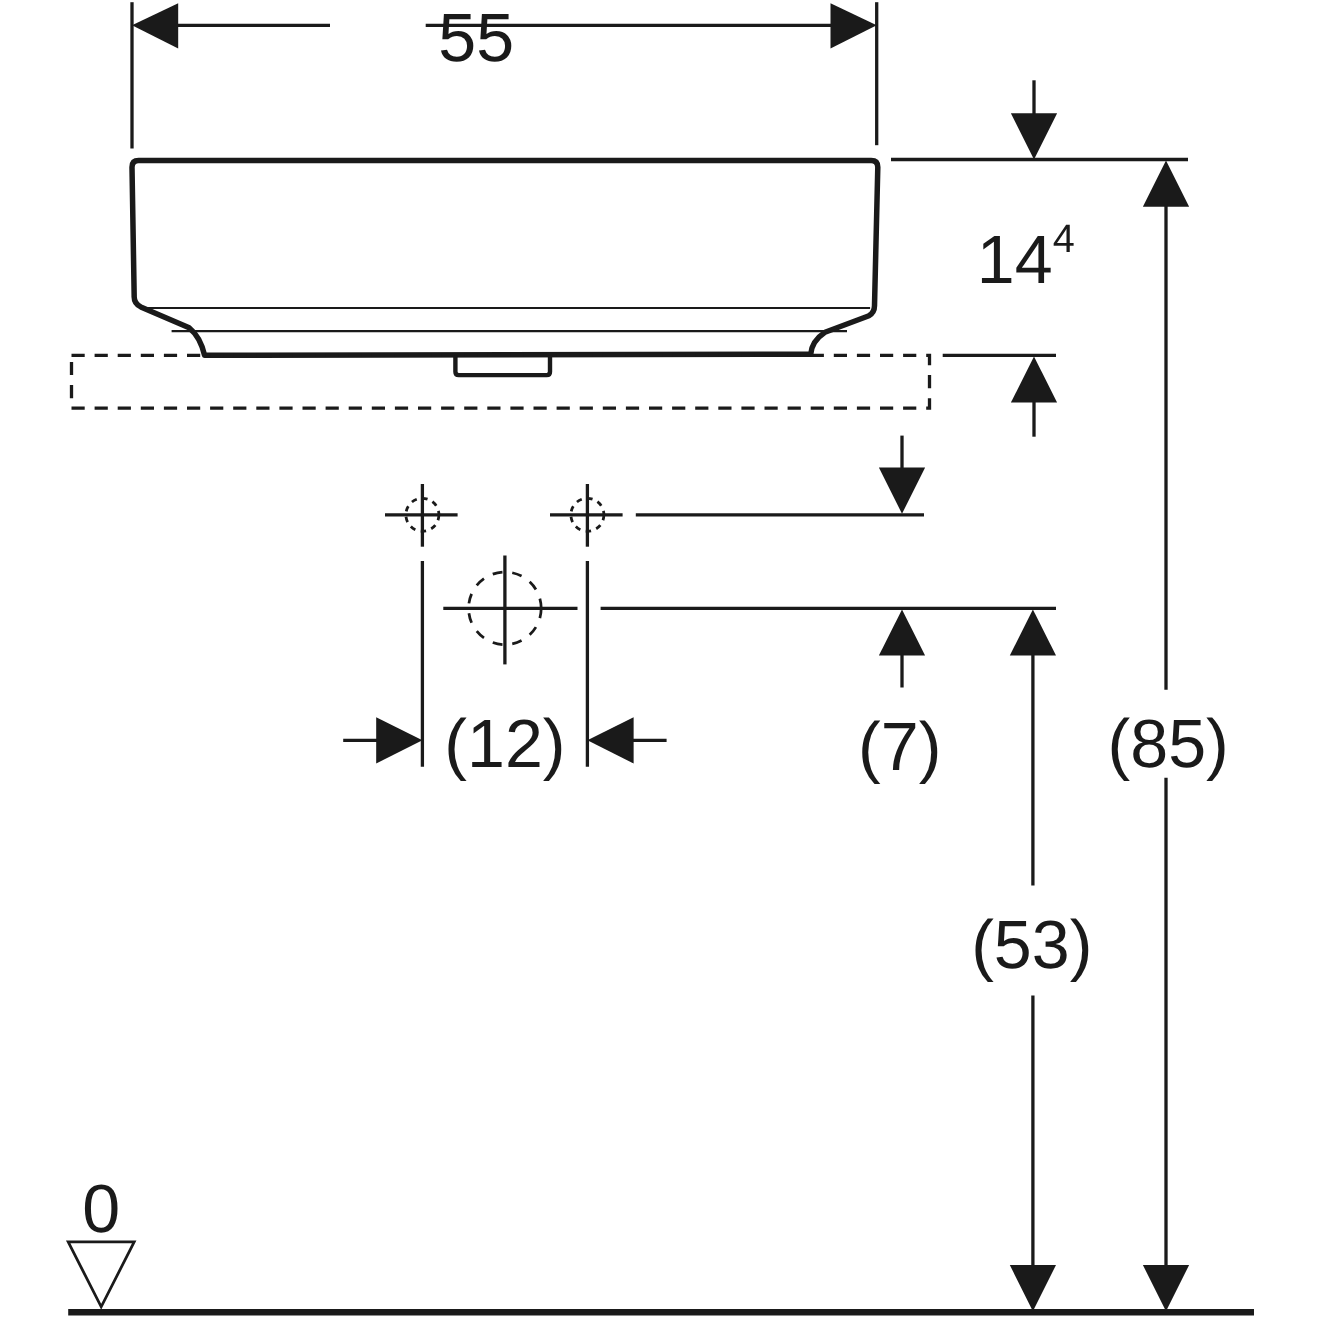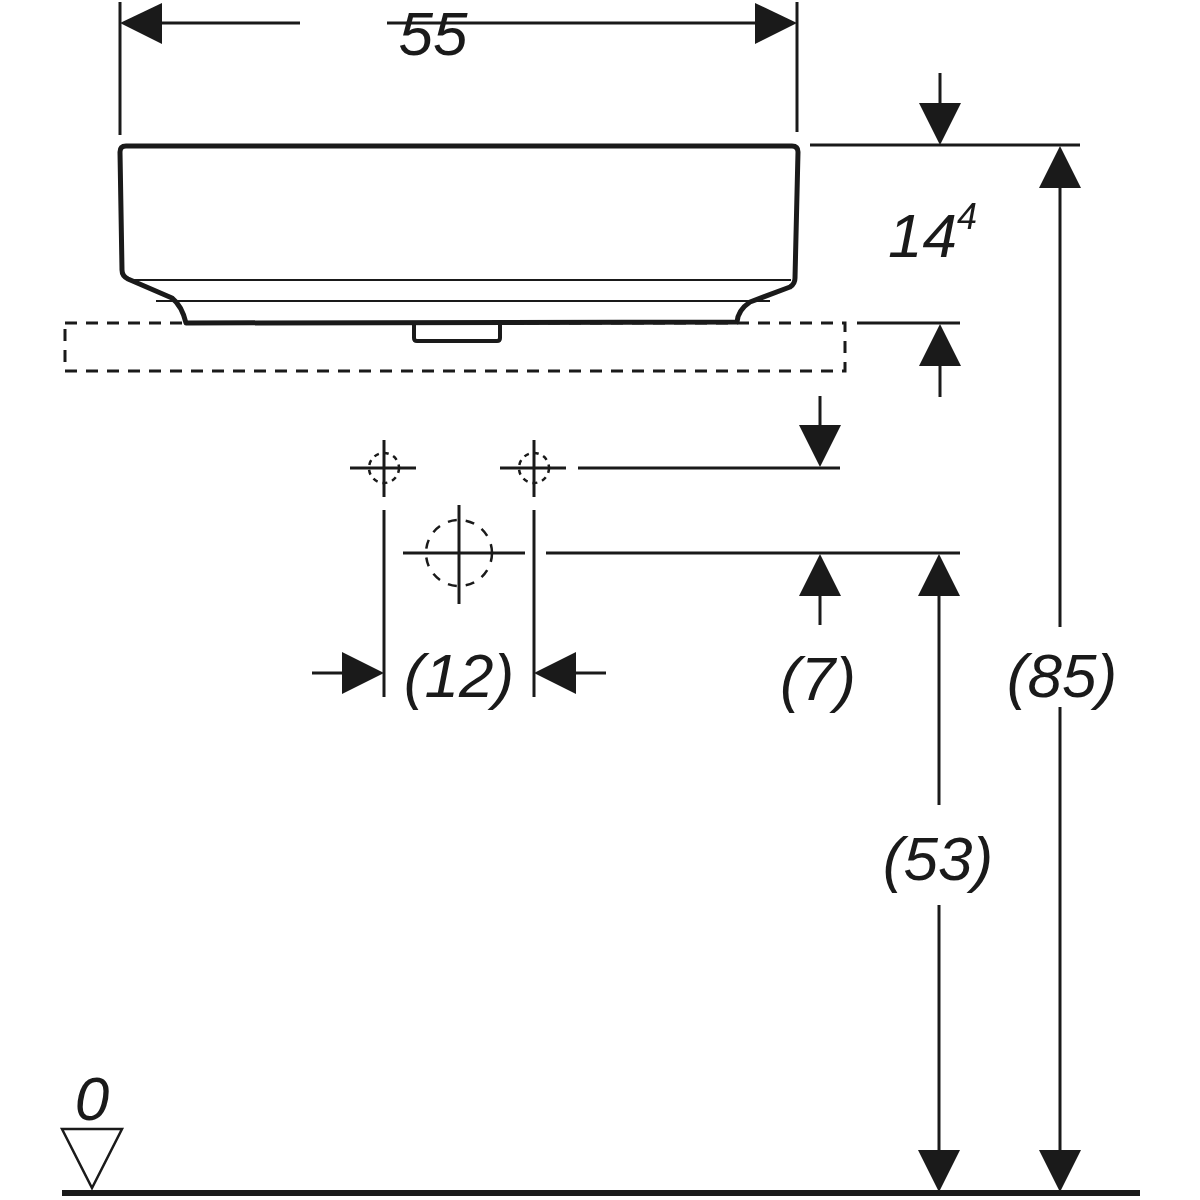--- a/index.html
+++ b/index.html
@@ -1,16 +1,16 @@
 <!DOCTYPE html>
 <html><head>
   <meta charset="utf-8">
   <style>
     html, body { margin: 0; padding: 0; background: #ffffff; }
-    #canvas { position: relative; width: 1200px; height: 1200px; background: #ffffff; overflow: hidden; font-style: italic; }
+    #canvas { position: relative; width: 1200px; height: 1200px; background: #ffffff; overflow: hidden; }
     svg { position: absolute; left: 0; top: 0; }
     .dim-text { font-family: "Liberation Sans", "DejaVu Sans", sans-serif; fill: #1a1a1a; }
     .big { font-size: 62px; }
     .sup { font-size: 36px; }
     .ln { stroke: #1a1a1a; fill: none; }
   </style>
 </head>
 <body>
 
 <div id="canvas">

